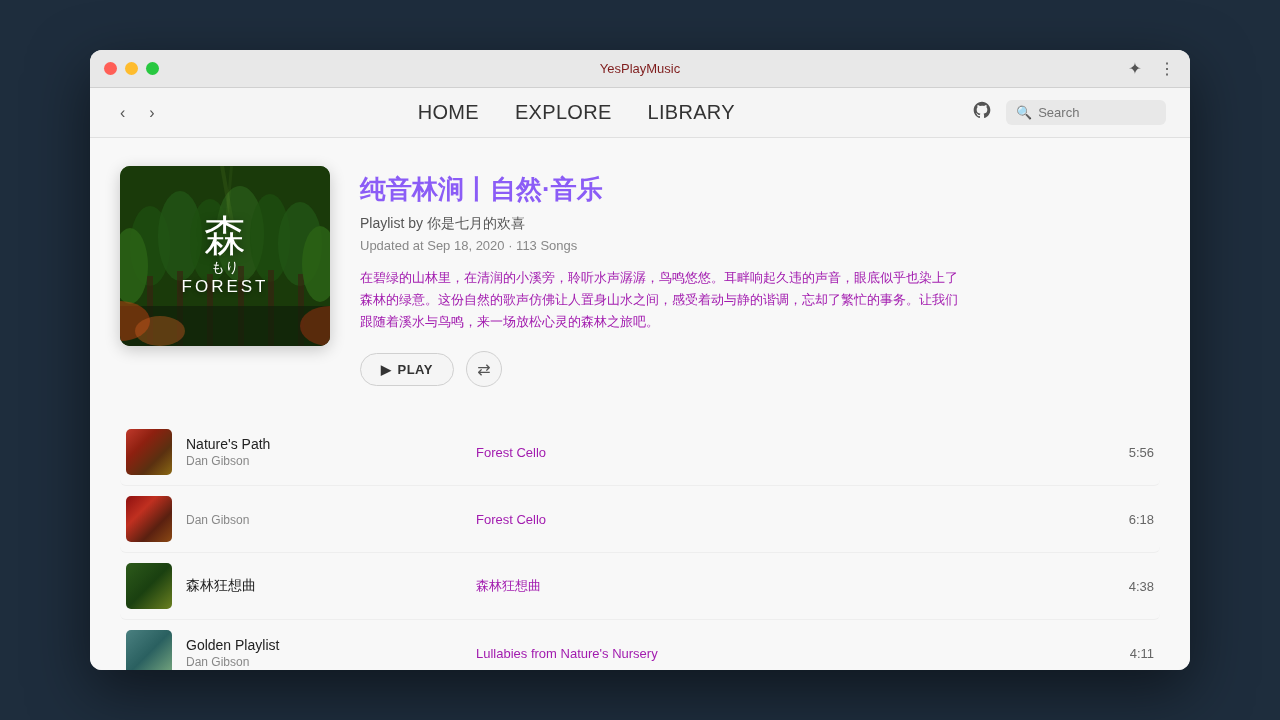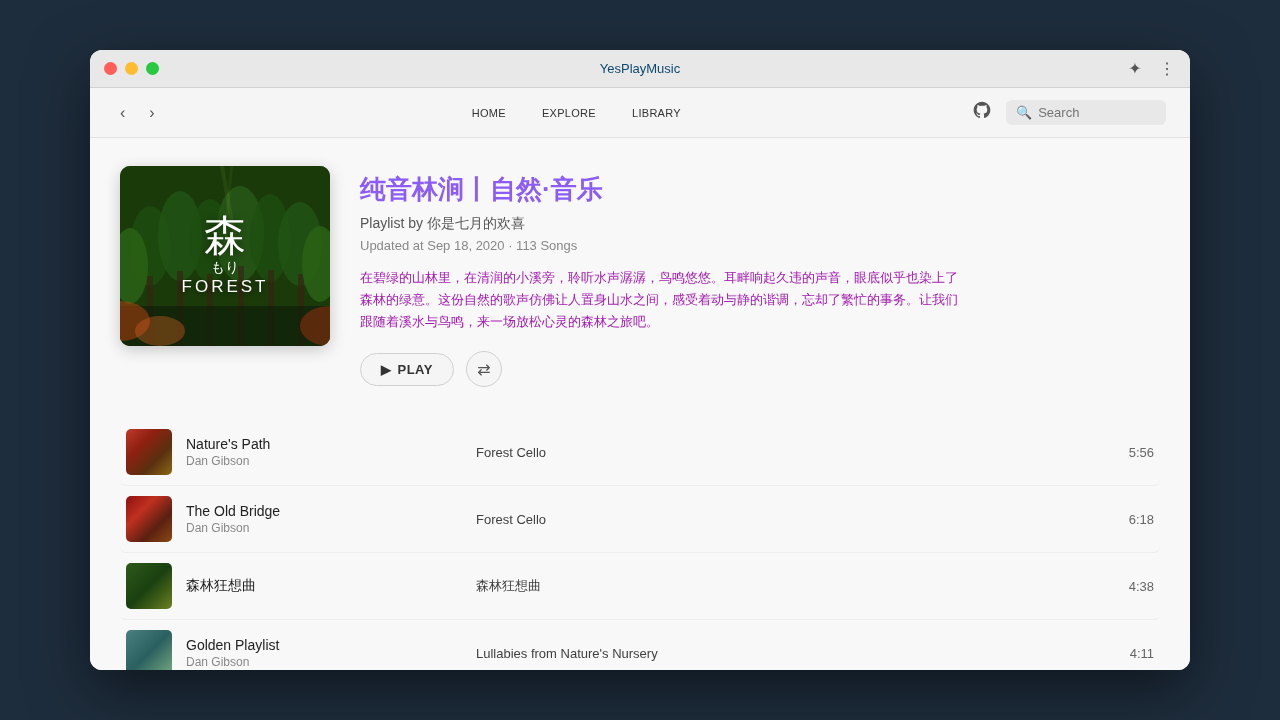--- a/index.html
+++ b/index.html
@@ -46,21 +46,21 @@
       cursor: pointer;
     }
     .tl-close { background: #ff5f57; }
     .tl-min { background: #febc2e; }
     .tl-max { background: #28c840; }
     .titlebar-title {
       position: absolute;
       left: 50%;
       transform: translateX(-50%);
       font-size: 13px;
-      color: #0c4a6e;
+      color: #7f1d1d;
       font-weight: 500;
     }
     .titlebar-actions {
       margin-left: auto;
       display: flex;
       gap: 14px;
       align-items: center;
     }
     .titlebar-icon {
       width: 18px;
@@ -95,21 +95,21 @@
       border: none;
       padding: 2px 6px;
     }
     .nav-links {
       display: flex;
       gap: 36px;
       flex: 1;
       justify-content: center;
     }
     .nav-link {
-      font-size: 11px;
+      font-size: 20px;
       font-weight: 500;
       color: #333;
       cursor: pointer;
       text-decoration: none;
       letter-spacing: 0.3px;
     }
     .nav-right {
       display: flex;
       align-items: center;
       gap: 14px;
@@ -290,21 +290,21 @@
       color: #222;
     }
     .song-artist {
       font-size: 12px;
       color: #888;
       margin-top: 2px;
     }
     .song-album {
       flex: 1;
       font-size: 13px;
-      color: #404040;
+      color: #a21caf;
       padding-left: 10px;
     }
     .song-duration {
       font-size: 13px;
       color: #666;
       width: 50px;
       text-align: right;
     }
   </style>
 </head>
@@ -413,21 +413,20 @@
     <div class="song-info">
       <div class="song-title">Nature's Path</div>
       <div class="song-artist">Dan Gibson</div>
     </div>
     <div class="song-album">Forest Cello</div>
     <div class="song-duration">5:56</div>
   </div>
         <div class="song-row">
     <div class="song-thumb thumb-2"></div>
     <div class="song-info">
-      <div class="song-title">The Old Bridge</div>
       <div class="song-artist">Dan Gibson</div>
     </div>
     <div class="song-album">Forest Cello</div>
     <div class="song-duration">6:18</div>
   </div>
         <div class="song-row">
     <div class="song-thumb thumb-3"></div>
     <div class="song-info">
       <div class="song-title">森林狂想曲</div>
     </div>

